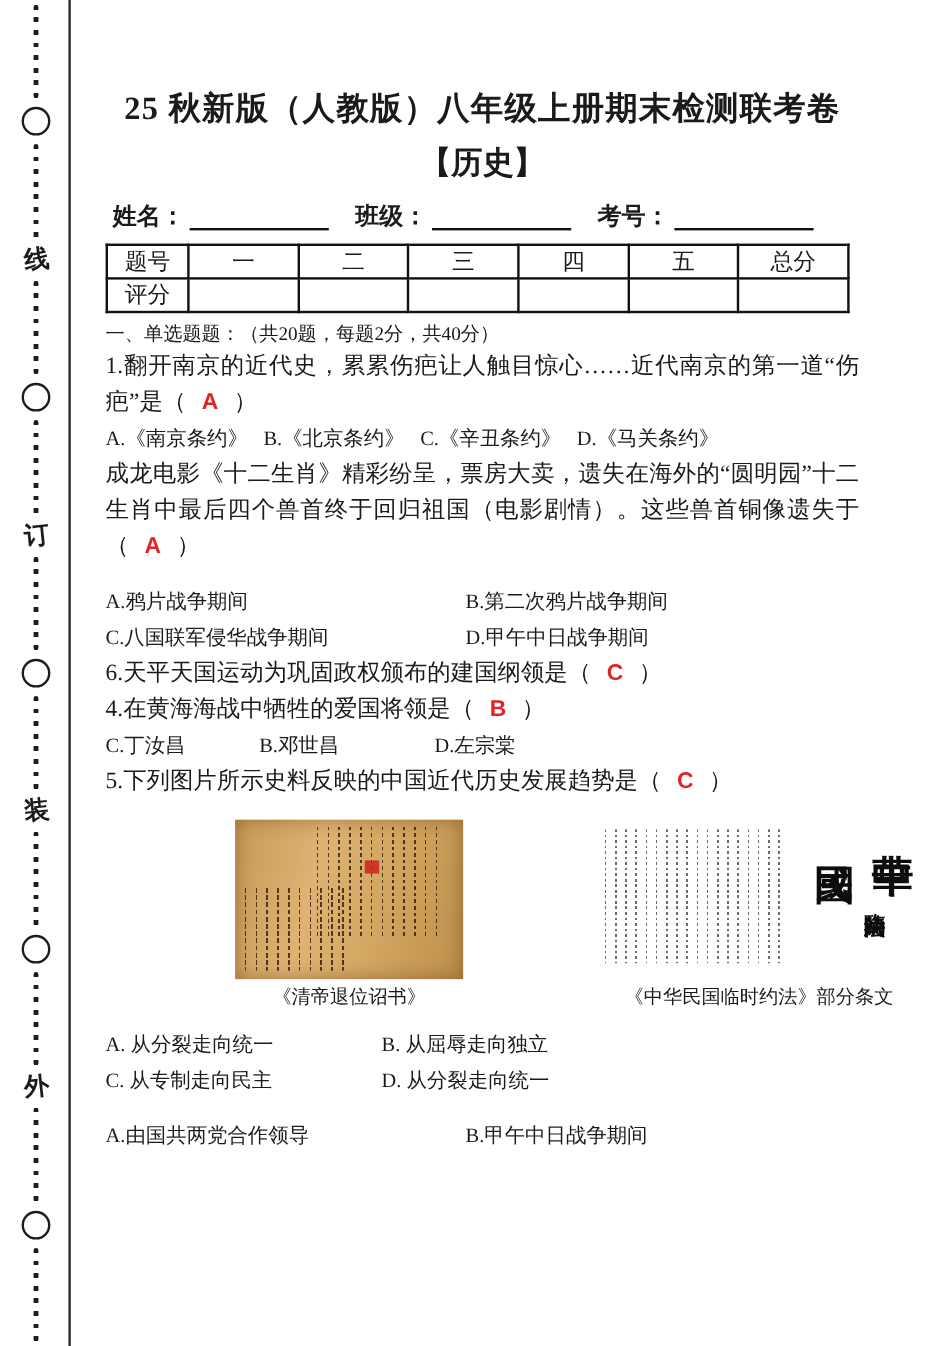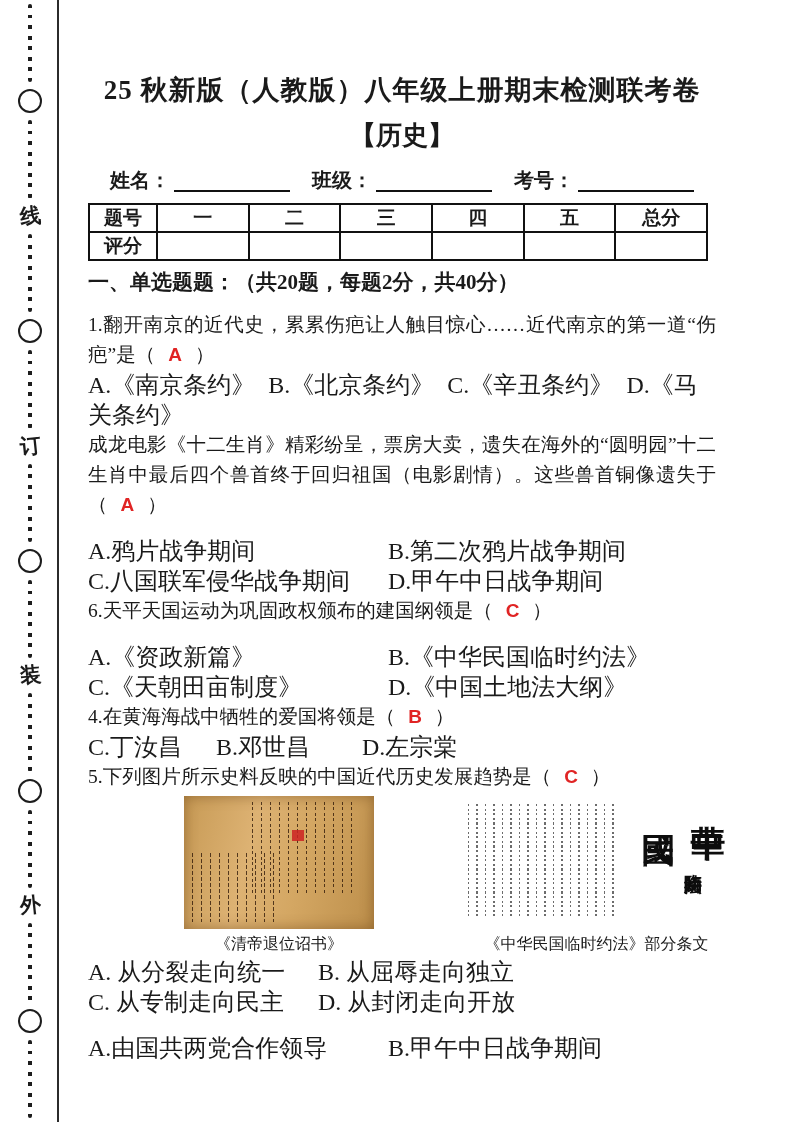--- a/index.html
+++ b/index.html
@@ -12,48 +12,48 @@
     display:flex;flex-direction:column;align-items:center;gap:7px;}
   .mdots{width:4px;flex:1 1 auto;min-height:18px;border-radius:2px;
     background:repeating-linear-gradient(to bottom,#1d1d1d 0 4px,transparent 4px 10.5px);}
   .mcircle{width:20px;height:20px;border:2.5px solid #1d1d1d;border-radius:50%;flex:0 0 auto;background:#fff;}
   .mchar{font-size:21px;font-weight:bold;line-height:1;flex:0 0 auto;transform:rotate(-6deg);}
 
   
   .content{position:absolute;left:88px;top:10px;width:628px;}
   .title{margin:64px 0 0 0;text-align:center;font-size:27px;font-weight:900;letter-spacing:1px;line-height:1.25;}
   .subject{margin:10px 0 0 0;text-align:center;font-size:26px;font-weight:900;}
-  .student-row{margin:14px 0 0 16px;display:flex;align-items:flex-end;font-size:20px;font-weight:bold;padding-left:6px;}
+  .student-row{margin:14px 0 0 0;display:flex;align-items:flex-end;font-size:20px;font-weight:bold;padding-left:6px;}
   .field{display:flex;align-items:flex-end;}
   .flabel{white-space:nowrap;}
   .fline{display:inline-block;width:116px;height:22px;border-bottom:2.5px solid #111;margin:0 22px 2px 4px;}
   .field:last-child .fline{margin-right:0;}
 
   table.score{border-collapse:collapse;margin-top:9px;width:620px;table-layout:fixed;}
   table.score td,table.score th{border:2px solid #111;height:25px;text-align:center;
-     font-size:19px;font-weight:bold;padding:0;margin-top:12px;}
+     font-size:19px;font-weight:normal;padding:0;margin-top:12px;}
   table.score .c0{width:66px;}
 
-  .section-heading{margin:7px 0 14px 0;font-size:21px;font-weight:bold;}
+  .section-heading{margin:7px 0 2px 0;font-size:16px;font-weight:normal;}
 
   
   .question{margin:0;}
   .stem{margin:0;font-size:19.5px;line-height:30px;text-align:justify;}
   .ans{color:#e02424;font-family:"Liberation Sans","DejaVu Sans",sans-serif;
        font-weight:bold;font-size:19px;margin:0 13px;}
-  .options{font-size:24px;line-height:30px;}
+  .options{font-size:17px;line-height:30px;}
   .options .opt{display:inline;}
   .options.flow .opt{margin-right:13px;}
   .options.two-col{display:grid;grid-template-columns:300px 1fr;margin-top:16px;}
   .options.two-col-wide{display:grid;grid-template-columns:230px 1fr;}
   .options.four-col{display:grid;grid-template-columns:128px 146px 140px 1fr;}
 
   
   .figures{display:flex;gap:54px;align-items:flex-start;margin:4px 0 2px 60px;}
-  .figures figure{margin:0;padding-left:36px;}
+  .figures figure{margin:12px;padding-left:36px;}
   .fig-img{position:relative;height:133px;overflow:hidden;}
   .parchment{width:190px;background:linear-gradient(104deg,#c79a55 0%,#ddb273 35%,#d4a763 60%,#bd8f4b 100%);
      box-shadow:inset 0 0 14px rgba(90,50,10,.45);}
   .stripes{position:absolute;
      background:repeating-linear-gradient(90deg,rgba(45,22,6,.78) 0 1.4px,transparent 1.4px 9px);}
   .stripes.s1{right:8%;top:5%;width:56%;height:68%;
      -webkit-mask:repeating-linear-gradient(to bottom,#000 0 3px,transparent 3px 5.5px);
              mask:repeating-linear-gradient(to bottom,#000 0 3px,transparent 3px 5.5px);}
   .stripes.s2{left:4%;bottom:5%;width:44%;height:52%;
      -webkit-mask:repeating-linear-gradient(to bottom,#000 0 4px,transparent 4px 6px);
@@ -150,26 +150,20 @@
           <p class="stem"><span>成龙电影《十二生肖》精彩纷呈，票房大卖，遗失在海外的“圆明园”十二生肖中最后四个兽首终于回归祖国（电影剧情）。这些兽首铜像遗失于</span><span>（</span><span class="ans">A</span><span>）</span></p>
           <div class="options two-col">
             <span class="opt">A.鸦片战争期间</span>
             <span class="opt">B.第二次鸦片战争期间</span>
             <span class="opt">C.八国联军侵华战争期间</span>
             <span class="opt">D.甲午中日战争期间</span>
           </div>
         </div>
         <div class="question">
           <p class="stem"><span>6.天平天国运动为巩固政权颁布的建国纲领是</span><span>（</span><span class="ans">C</span><span>）</span></p>
-          <div class="options two-col">
-            <span class="opt">A.《资政新篇》</span>
-            <span class="opt">B.《中华民国临时约法》</span>
-            <span class="opt">C.《天朝田亩制度》</span>
-            <span class="opt">D.《中国土地法大纲》</span>
-          </div>
         </div>
         <div class="question">
           <p class="stem"><span>4.在黄海海战中牺牲的爱国将领是</span><span>（</span><span class="ans">B</span><span>）</span></p>
           <div class="options four-col">
             <span class="opt">C.丁汝昌</span>
             <span class="opt">B.邓世昌</span>
             <span class="opt">D.左宗棠</span>
           </div>
         </div>
         <div class="question">
@@ -190,21 +184,21 @@
                 <span class="cal cal2">民國</span>
                 <span class="cal cal3">臨時約法</span>
               </div>
               <figcaption>《中华民国临时约法》部分条文</figcaption>
             </figure>
           </div>
           <div class="options two-col-wide">
             <span class="opt">A. 从分裂走向统一</span>
             <span class="opt">B. 从屈辱走向独立</span>
             <span class="opt">C. 从专制走向民主</span>
-            <span class="opt">D. 从封闭走向开放</span>
+            <span class="opt">D. 从分裂走向统一</span>
           </div>
         </div>
         <div class="question">
           <div class="options two-col">
             <span class="opt">A.由国共两党合作领导</span>
             <span class="opt">B.甲午中日战争期间</span>
           </div>
         </div>
       </div>
   </div>

